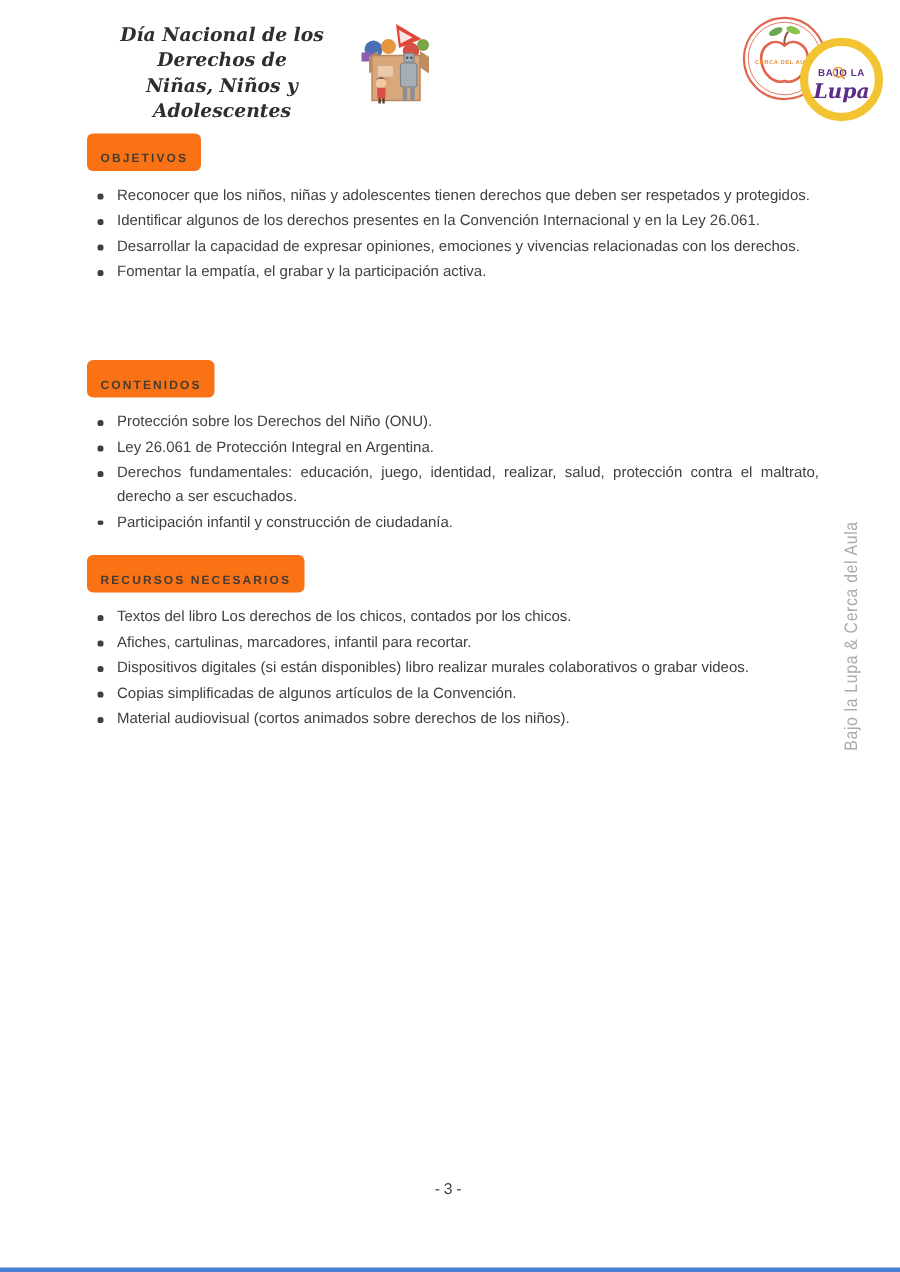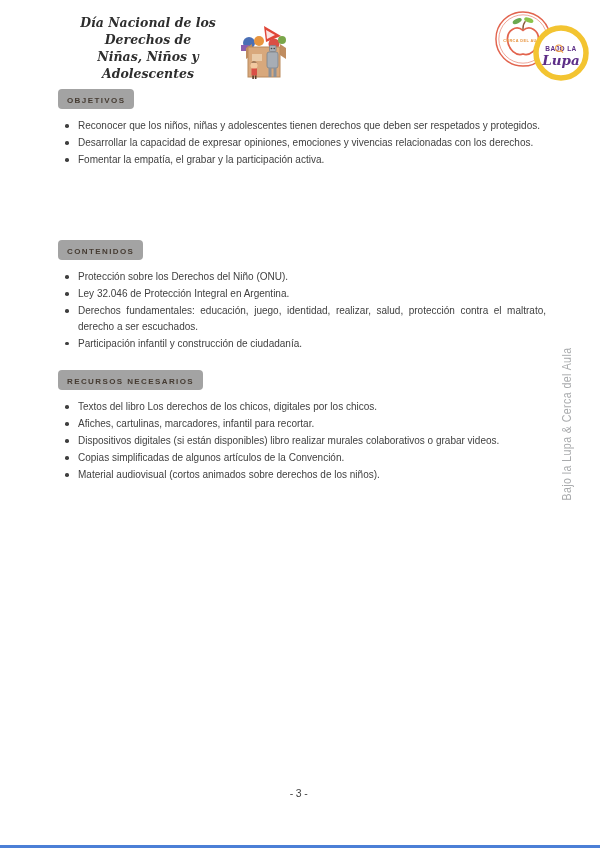--- a/index.html
+++ b/index.html
@@ -3,21 +3,21 @@
 <meta charset="utf-8">
 <style>
   html,body { margin:0; padding:0; background:#e9e9e9; }
   .page {
     position:relative; width:600px; height:848px; margin:0 auto;
     background:#ffffff; overflow:hidden;
     font-family:"Liberation Sans", sans-serif; color:#3f3f3f;
   }
 
   
-  .header { position:absolute; top:14px; left:60px; width:232px; display:flex; align-items:flex-end; gap:0; }
+  .header { position:absolute; top:14px; left:60px; width:232px; display:flex; align-items:flex-start; gap:0; }
   .title { flex:1; text-align:center; font-family:"DejaVu Serif", serif; font-style:italic; font-weight:bold;
            font-size:12.5px; line-height:17px; color:#2e2e2e; }
   .toybox { width:56px; height:58px; flex:0 0 auto; }
 
   
   .logo-apple { position:absolute; top:10px; left:494px; width:58px; height:58px; z-index:1; }
   .logo-lupa  { position:absolute; top:24px; left:532px; width:58px; height:58px; z-index:2; }
 
   
   .watermark {
@@ -25,23 +25,23 @@
     transform:translate(-50%,-50%) rotate(-90deg) scaleX(0.88);
     white-space:nowrap; font-size:12px; letter-spacing:0.5px; color:#a9abad;
   }
 
   
   .section { position:absolute; left:58px; width:488px; }
   .sec-1 { top:89px; }
   .sec-2 { top:240px; }
   .sec-3 { top:370px; }
   .badge {
-    display:inline-block; background:#a3a3a3; color:#453b32;
+    display:inline-block; background:#f97316; color:#453b32;
     font-size:8px; font-weight:bold; letter-spacing:1.4px;
-    padding:7px 9px 4px 9px; border-radius:4px; text-transform:uppercase;
+    padding:12px 9px 4px 9px; border-radius:4px; text-transform:uppercase;
   }
   ul.bullets { margin:9px 0 0 0; padding:0; list-style:none; }
   ul.bullets li {
     position:relative; padding-left:20px; margin:0 0 1.5px 0;
     font-size:10px; line-height:15.6px; text-align:justify; color:#3f3f3f;
   }
   ul.bullets li::before {
     content:""; position:absolute; left:7px; top:6px;
     width:3.5px; height:3.5px; border-radius:50%; background:#3f3f3f;
   }
@@ -110,39 +110,40 @@
     </g>
     <text x="29" y="41" text-anchor="middle" font-size="13.5" font-weight="bold" font-style="italic" font-family="DejaVu Serif, serif" fill="#5c2d87">Lupa</text>
   </svg>
 
   <div class="watermark">Bajo la Lupa &amp; Cerca del Aula</div>
 
   <div class="section sec-1">
     <span class="badge">OBJETIVOS</span>
     <ul class="bullets">
       <li>Reconocer que los niños, niñas y adolescentes tienen derechos que deben ser respetados y protegidos.</li>
+      <li>Identificar algunos de los derechos presentes en la Convención Internacional y en la Ley 26.061.</li>
       <li>Desarrollar la capacidad de expresar opiniones, emociones y vivencias relacionadas con los derechos.</li>
       <li>Fomentar la empatía, el grabar y la participación activa.</li>
     </ul>
   </div>
 
   <div class="section sec-2">
     <span class="badge">CONTENIDOS</span>
     <ul class="bullets">
       <li>Protección sobre los Derechos del Niño (ONU).</li>
-      <li>Ley 32.046 de Protección Integral en Argentina.</li>
+      <li>Ley 26.061 de Protección Integral en Argentina.</li>
       <li>Derechos fundamentales: educación, juego, identidad, realizar, salud, protección contra el maltrato, derecho a ser escuchados.</li>
       <li>Participación infantil y construcción de ciudadanía.</li>
     </ul>
   </div>
 
   <div class="section sec-3">
     <span class="badge">RECURSOS NECESARIOS</span>
     <ul class="bullets">
-      <li>Textos del libro Los derechos de los chicos, digitales por los chicos.</li>
+      <li>Textos del libro Los derechos de los chicos, contados por los chicos.</li>
       <li>Afiches, cartulinas, marcadores, infantil para recortar.</li>
       <li>Dispositivos digitales (si están disponibles) libro realizar murales colaborativos o grabar videos.</li>
       <li>Copias simplificadas de algunos artículos de la Convención.</li>
       <li>Material audiovisual (cortos animados sobre derechos de los niños).</li>
     </ul>
   </div>
 
   <div class="pageno">-3-</div>
   <div class="bottom-bar"></div>
 

